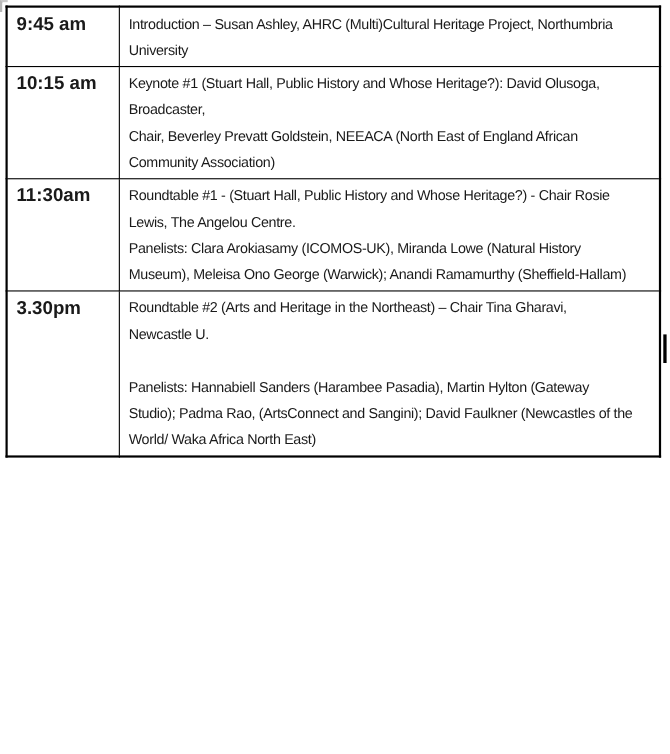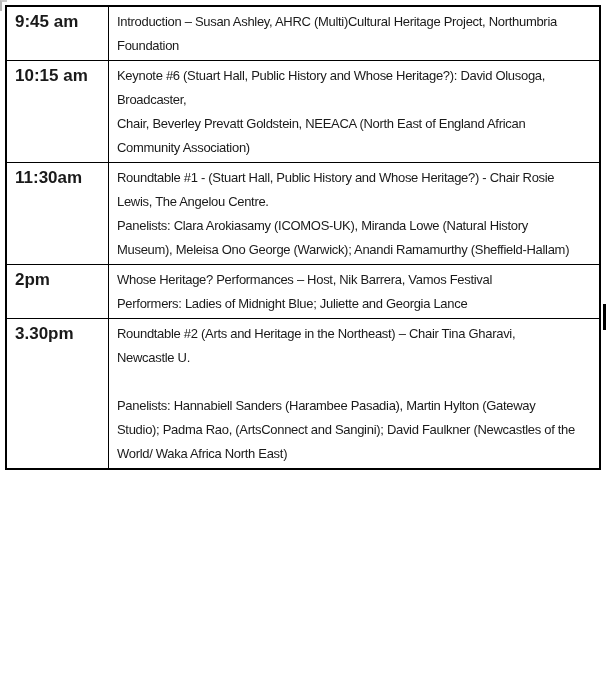--- a/index.html
+++ b/index.html
@@ -73,54 +73,47 @@
 
 <div class="page-corner-mark"></div>
 
 <table class="schedule">
   <tbody>
 
     <tr>
       <td class="time-cell">9:45 am</td>
       <td class="desc-cell">
         <div class="desc-line">Introduction – Susan Ashley, AHRC (Multi)Cultural Heritage Project, Northumbria</div>
-        <div class="desc-line">Foundation</div>
+        <div class="desc-line">University</div>
       </td>
     </tr>
 
 
     <tr>
       <td class="time-cell">10:15 am</td>
       <td class="desc-cell">
-        <div class="desc-line">Keynote #6 (Stuart Hall, Public History and Whose Heritage?): David Olusoga,</div>
+        <div class="desc-line">Keynote #1 (Stuart Hall, Public History and Whose Heritage?): David Olusoga,</div>
         <div class="desc-line">Broadcaster,</div>
         <div class="desc-line">Chair, Beverley Prevatt Goldstein, NEEACA (North East of England African</div>
         <div class="desc-line">Community Association)</div>
       </td>
     </tr>
 
     <tr>
       <td class="time-cell">11:30am</td>
       <td class="desc-cell">
         <div class="desc-line">Roundtable #1 - (Stuart Hall, Public History and Whose Heritage?) - Chair Rosie</div>
         <div class="desc-line">Lewis, The Angelou Centre.</div>
         <div class="desc-line">Panelists: Clara Arokiasamy (ICOMOS-UK), Miranda Lowe (Natural History</div>
         <div class="desc-line">Museum), Meleisa Ono George (Warwick); Anandi Ramamurthy (Sheffield-Hallam)</div>
       </td>
     </tr>
 
 
 
-    <tr>
-      <td class="time-cell">2pm</td>
-      <td class="desc-cell">
-        <div class="desc-line">Whose Heritage? Performances – Host, Nik Barrera, Vamos Festival</div>
-        <div class="desc-line">Performers: Ladies of Midnight Blue; Juliette and Georgia Lance</div>
-      </td>
-    </tr>
 
 
     <tr>
       <td class="time-cell">3.30pm</td>
       <td class="desc-cell">
         <div class="desc-line">Roundtable #2 (Arts and Heritage in the Northeast) – Chair Tina Gharavi,</div>
         <div class="desc-line">Newcastle U.</div>
         <div class="desc-line"></div>
         <div class="desc-line">Panelists: Hannabiell Sanders (Harambee Pasadia), Martin Hylton (Gateway</div>
         <div class="desc-line">Studio); Padma Rao, (ArtsConnect and Sangini); David Faulkner (Newcastles of the</div>

